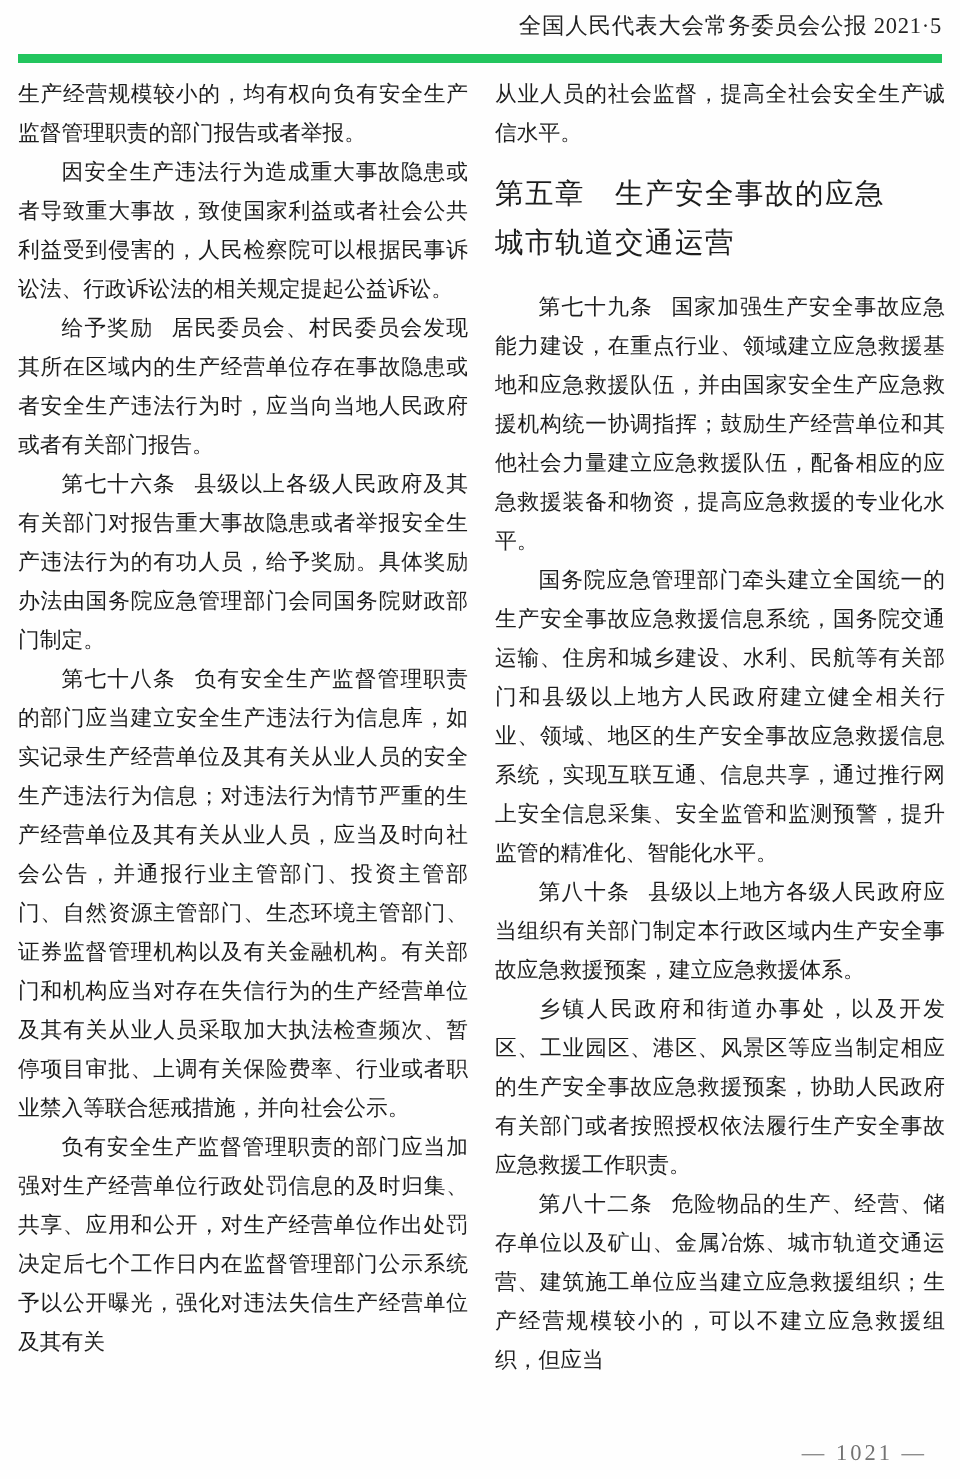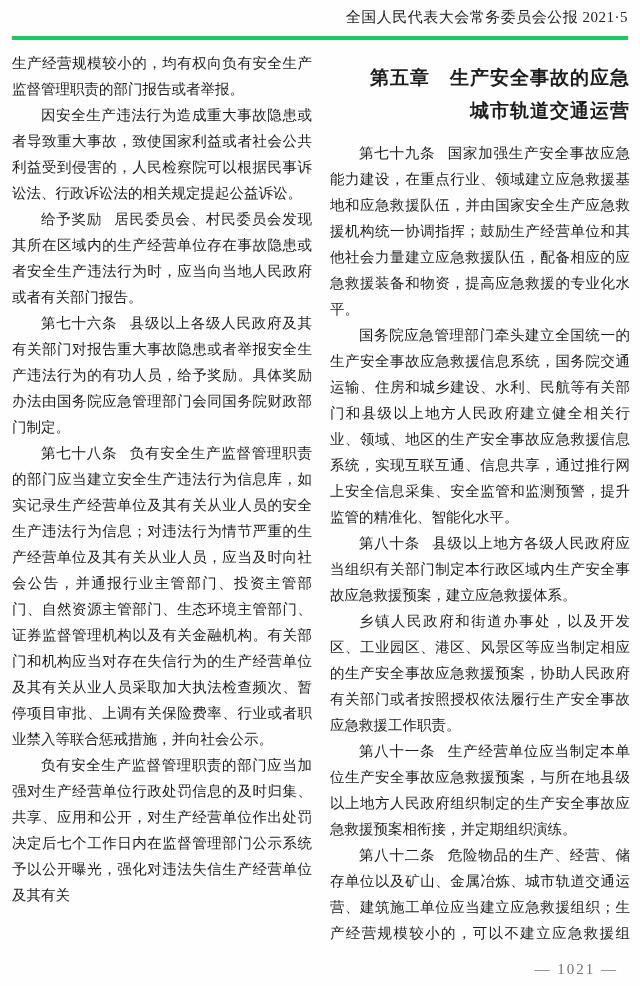--- a/index.html
+++ b/index.html
@@ -12,21 +12,21 @@
     font-family:"Liberation Serif","DejaVu Serif",serif;
     overflow:hidden;
     box-sizing:border-box;
   }
   .header {
     position:absolute; top:8px; left:12px; right:12px;
     text-align:right;
     font-size:15px;
     letter-spacing:0.5px;
     padding-bottom:9px;
-    border-bottom:4px solid #22c55e;
+    border-bottom:6px solid #22c55e;
     color:#222;
   }
   .content {
     position:absolute; top:50px; left:12px; right:10px; bottom:34px;
     display:flex; gap:18px;
   }
   .col {
     flex:1 1 0;
     font-size:14.5px;
     line-height:26px;
@@ -35,23 +35,23 @@
     overflow:hidden;
   }
   .para { margin:0; }
   .para.indent { text-indent:2em; }
   .lead {
     font-family:"Liberation Sans","DejaVu Sans",sans-serif;
     font-weight:400;
     margin-right:0.85em;
   }
   .chapter {
-    text-align:right;
+    text-align:left;
     font-family:"Liberation Sans","DejaVu Sans",sans-serif;
-    font-weight:700;
+    font-weight:400;
     font-size:19px;
     line-height:33px;
     margin:11px 0 13px 0;
     text-indent:0;
     letter-spacing:1px;
   }
   .footer {
     position:absolute; right:22px; bottom:8px;
     font-size:15px;
     letter-spacing:2px;
@@ -69,27 +69,27 @@
   <div class="content">
     <div class="col" id="col-left">
         <p class="para">生产经营规模较小的，均有权向负有安全生产监督管理职责的部门报告或者举报。</p>
         <p class="para indent">因安全生产违法行为造成重大事故隐患或者导致重大事故，致使国家利益或者社会公共利益受到侵害的，人民检察院可以根据民事诉讼法、行政诉讼法的相关规定提起公益诉讼。</p>
         <p class="para indent"><span class="lead">给予奖励</span>居民委员会、村民委员会发现其所在区域内的生产经营单位存在事故隐患或者安全生产违法行为时，应当向当地人民政府或者有关部门报告。</p>
         <p class="para indent"><span class="lead">第七十六条</span>县级以上各级人民政府及其有关部门对报告重大事故隐患或者举报安全生产违法行为的有功人员，给予奖励。具体奖励办法由国务院应急管理部门会同国务院财政部门制定。</p>
         <p class="para indent"><span class="lead">第七十八条</span>负有安全生产监督管理职责的部门应当建立安全生产违法行为信息库，如实记录生产经营单位及其有关从业人员的安全生产违法行为信息；对违法行为情节严重的生产经营单位及其有关从业人员，应当及时向社会公告，并通报行业主管部门、投资主管部门、自然资源主管部门、生态环境主管部门、证券监督管理机构以及有关金融机构。有关部门和机构应当对存在失信行为的生产经营单位及其有关从业人员采取加大执法检查频次、暂停项目审批、上调有关保险费率、行业或者职业禁入等联合惩戒措施，并向社会公示。</p>
         <p class="para indent">负有安全生产监督管理职责的部门应当加强对生产经营单位行政处罚信息的及时归集、共享、应用和公开，对生产经营单位作出处罚决定后七个工作日内在监督管理部门公示系统予以公开曝光，强化对违法失信生产经营单位及其有关</p>
       </div>
     <div class="col" id="col-right">
+        <p class="para">从业人员的社会监督，提高全社会安全生产诚信水平。</p>
         <div class="chapter">
           <div>第五章　生产安全事故的应急</div>
           <div>城市轨道交通运营</div>
         </div>
         <p class="para indent"><span class="lead">第七十九条</span>国家加强生产安全事故应急能力建设，在重点行业、领域建立应急救援基地和应急救援队伍，并由国家安全生产应急救援机构统一协调指挥；鼓励生产经营单位和其他社会力量建立应急救援队伍，配备相应的应急救援装备和物资，提高应急救援的专业化水平。</p>
         <p class="para indent">国务院应急管理部门牵头建立全国统一的生产安全事故应急救援信息系统，国务院交通运输、住房和城乡建设、水利、民航等有关部门和县级以上地方人民政府建立健全相关行业、领域、地区的生产安全事故应急救援信息系统，实现互联互通、信息共享，通过推行网上安全信息采集、安全监管和监测预警，提升监管的精准化、智能化水平。</p>
         <p class="para indent"><span class="lead">第八十条</span>县级以上地方各级人民政府应当组织有关部门制定本行政区域内生产安全事故应急救援预案，建立应急救援体系。</p>
         <p class="para indent">乡镇人民政府和街道办事处，以及开发区、工业园区、港区、风景区等应当制定相应的生产安全事故应急救援预案，协助人民政府有关部门或者按照授权依法履行生产安全事故应急救援工作职责。</p>
-        <p class="para indent"><span class="lead">第八十一条</span>生产经营单位应当制定本单位生产安全事故应急救援预案，与所在地县级以上地方人民政府组织制定的生产安全事故应急救援预案相衔接，并定期组织演练。</p>
         <p class="para indent"><span class="lead">第八十二条</span>危险物品的生产、经营、储存单位以及矿山、金属冶炼、城市轨道交通运营、建筑施工单位应当建立应急救援组织；生产经营规模较小的，可以不建立应急救援组织，但应当</p>
       </div>
   </div>
 
   <div class="footer">— 1021 —</div>
 </div>
 
 </body></html>

